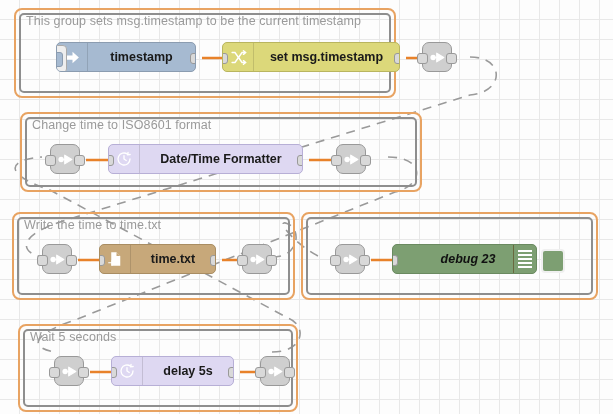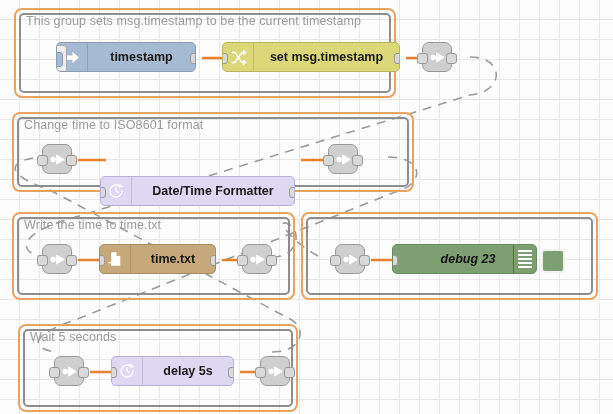--- a/index.html
+++ b/index.html
@@ -174,38 +174,38 @@
     <div class="linknode" style="left:406px;top:32px;">
       <div class="port in"></div>
       <svg class="ic" width="19" height="19" viewBox="0 0 24 24">
         <circle cx="6.5" cy="12" r="3.4" fill="#ffffff"></circle>
         <path d="M9 12h6M11 6.5 20 12l-9 5.5z" fill="#ffffff" stroke="#ffffff" stroke-width="1.4" stroke-linejoin="round"></path>
       </svg>
       <div class="port out"></div>
     </div>
   </div>
 
-  <div class="group" style="left:12px;top:112px;width:402px;height:80px;">
+  <div class="group" style="left:20px;top:112px;width:402px;height:80px;">
     <div class="group-inner"></div>
     <div class="group-label">Change time to ISO8601 format</div>
 
     <div class="linknode" style="left:28px;top:30px;">
       <div class="port in"></div>
       <svg class="ic" width="19" height="19" viewBox="0 0 24 24">
         <circle cx="6.5" cy="12" r="3.4" fill="#ffffff"></circle>
         <path d="M9 12h6M11 6.5 20 12l-9 5.5z" fill="#ffffff" stroke="#ffffff" stroke-width="1.4" stroke-linejoin="round"></path>
       </svg>
       <div class="port out"></div>
     </div>
 
     <svg style="position:absolute;left:64px;top:42px;width:28px;height:8px;">
       <line x1="0" y1="4" x2="28" y2="4" stroke="#e8822a" stroke-width="2.5"></line>
     </svg>
 
-    <div class="node moment" style="left:86px;top:30px;width:195px;margin-top:32px;">
+    <div class="node moment" style="left:86px;top:30px;width:195px;">
       <div class="port in"></div>
       <div class="icon-box">
         <svg class="ic" width="18" height="18" viewBox="0 0 24 24" fill="none" stroke="#ffffff" stroke-width="1.8" stroke-linecap="round">
           <path d="M20 12a8 8 0 1 1-3.2-6.4"></path>
           <path d="M17.4 3.2 17 6.4l3.2-.4"></path>
           <path d="M12 7.5V12l3 2"></path>
         </svg>
       </div>
       <div class="nlabel">Date/Time Formatter</div>
       <div class="port out"></div>

